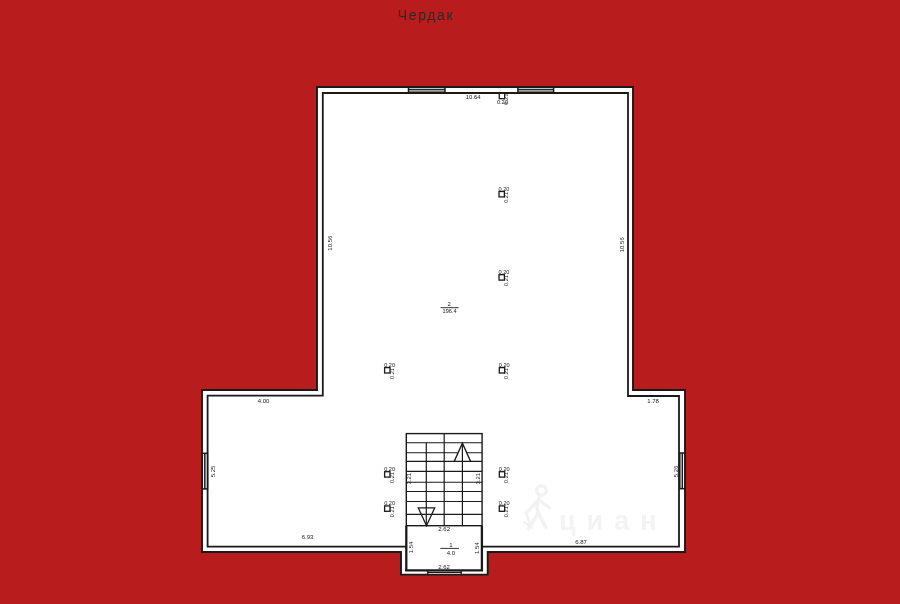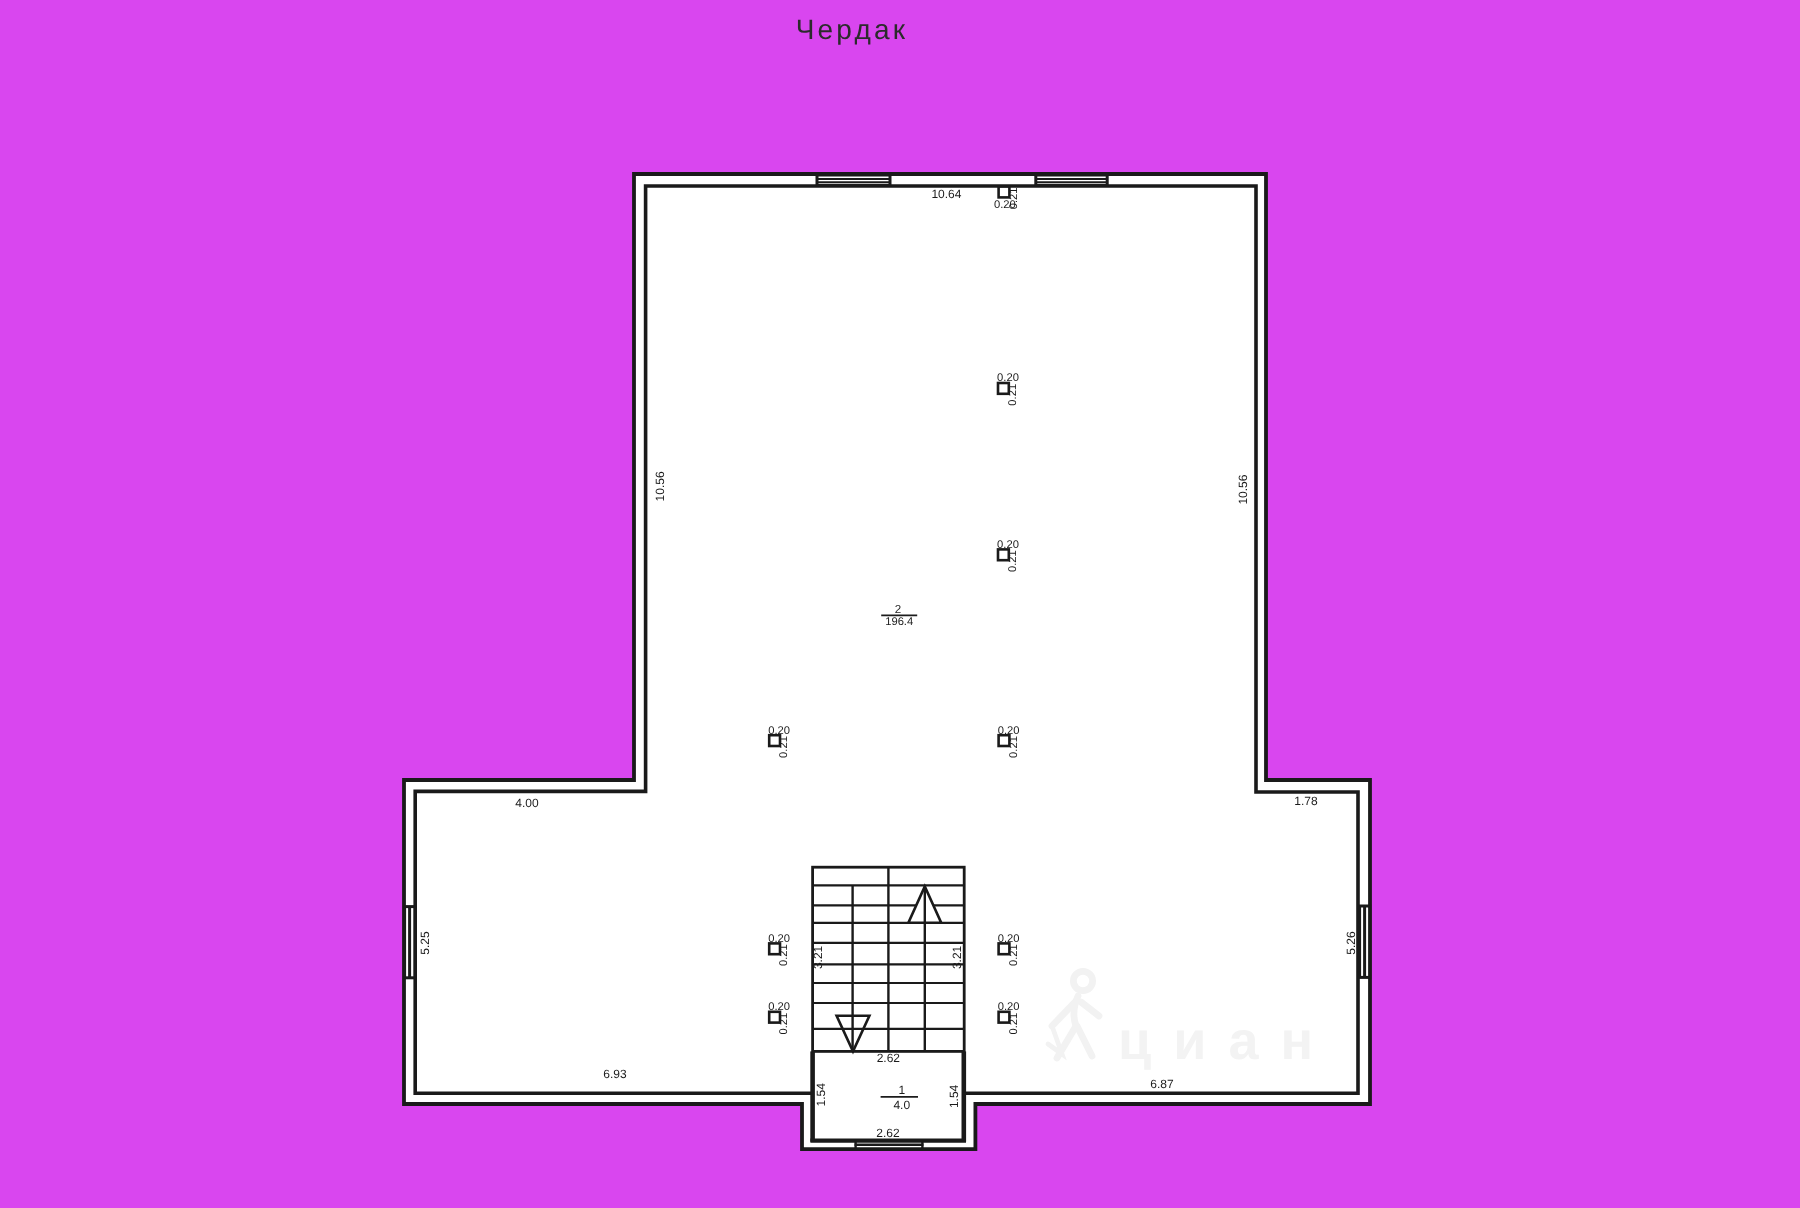--- a/index.html
+++ b/index.html
@@ -1,16 +1,16 @@
 <!DOCTYPE html>
 <html><head>
 <meta charset="utf-8">
 <style>
   html,body{margin:0;padding:0;background:#ffffff;}
-  .page{position:relative;width:900px;height:604px;background:#d946ef;overflow:hidden;filter:blur(0px);}
+  .page{position:relative;width:900px;height:604px;background:#b91c1c;overflow:hidden;filter:blur(0px);}
   svg{position:absolute;top:0;left:0;}
   text{font-family:"Liberation Sans", sans-serif;fill:#1c1c1c;}
 </style>
 </head>
 <body>
 <div class="page">
 <svg width="900" height="604" viewBox="0 0 900 604">
 
   <text x="426" y="19.5" font-size="14" text-anchor="middle" style="fill:#2b2b2b" letter-spacing="1.6">Чердак</text>
 

